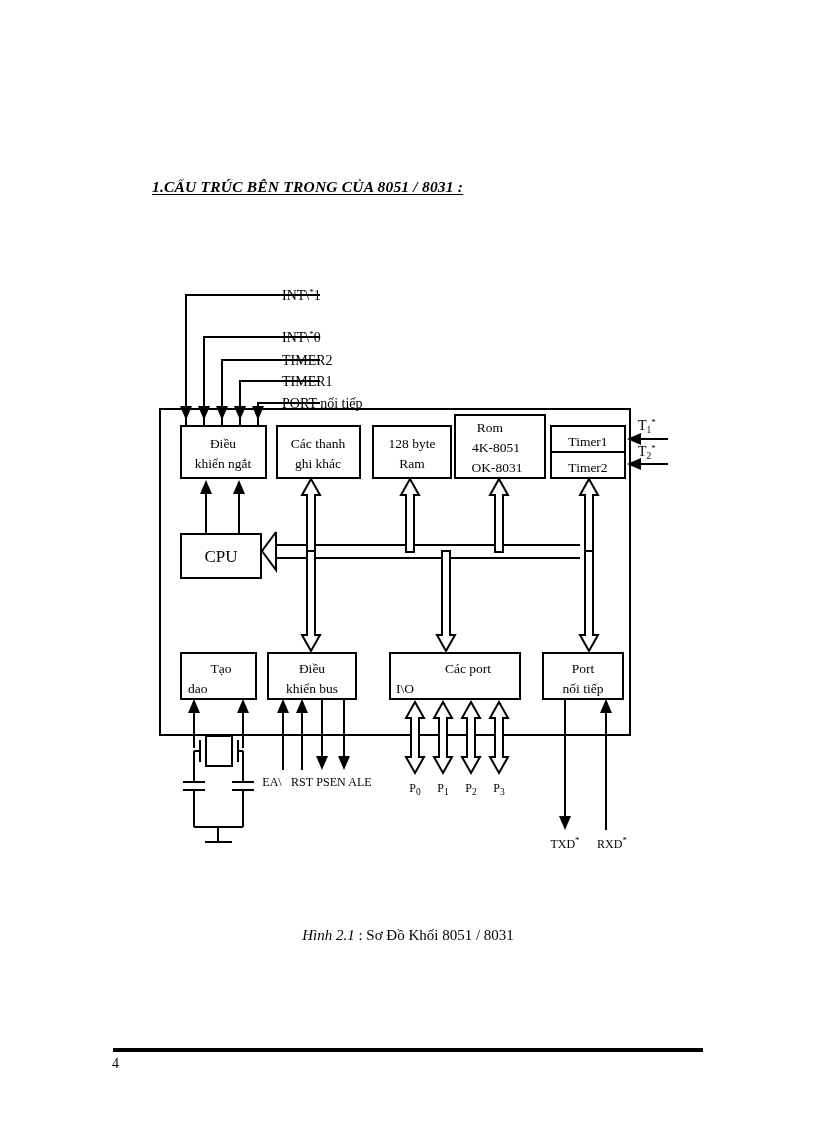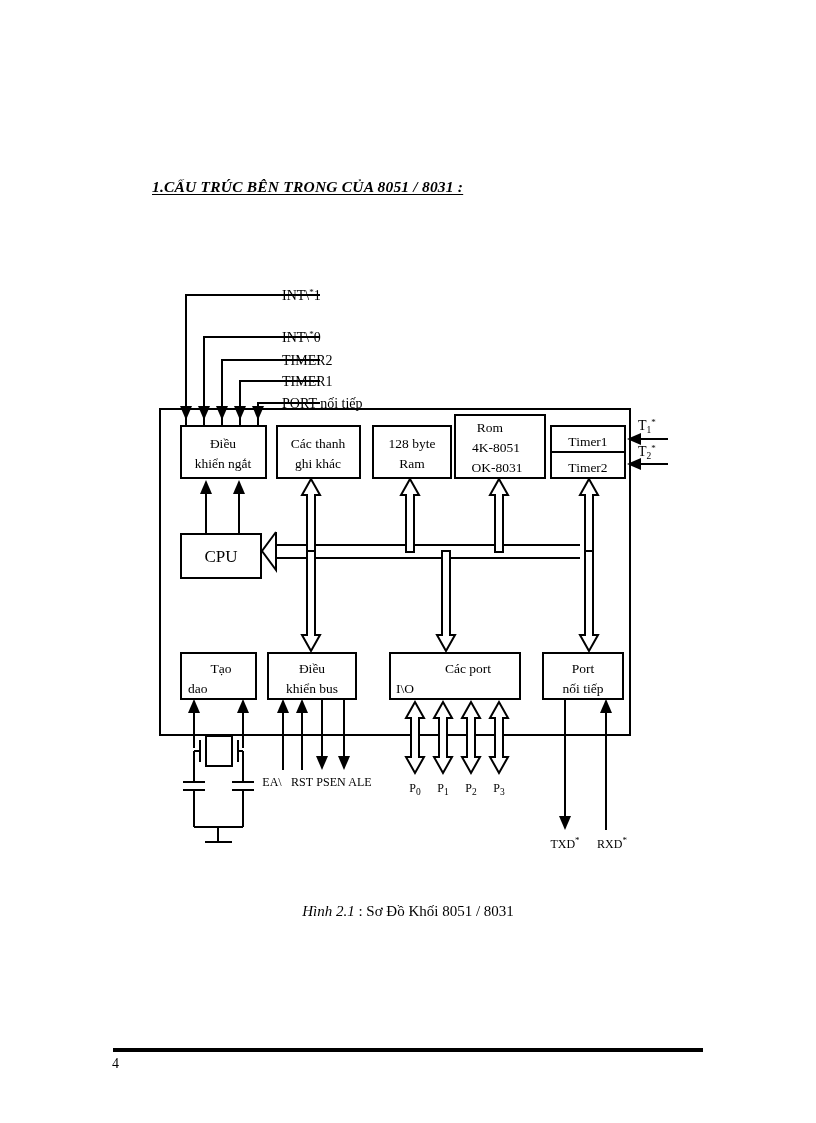--- a/index.html
+++ b/index.html
@@ -31,21 +31,21 @@
     font-size: 15.5px;
     letter-spacing: 0.2px;
     text-decoration: underline;
     text-underline-offset: 2px;
     white-space: nowrap;
   }
   
   #figure-caption {
     position: absolute;
     left: 0;
-    top: 903px;
+    top: 927px;
     width: 816px;
     text-align: center;
     font-size: 15px;
   }
   #figure-caption .ital {
     font-style: italic;
   }
   
   #footer-rule {
     position: absolute;

